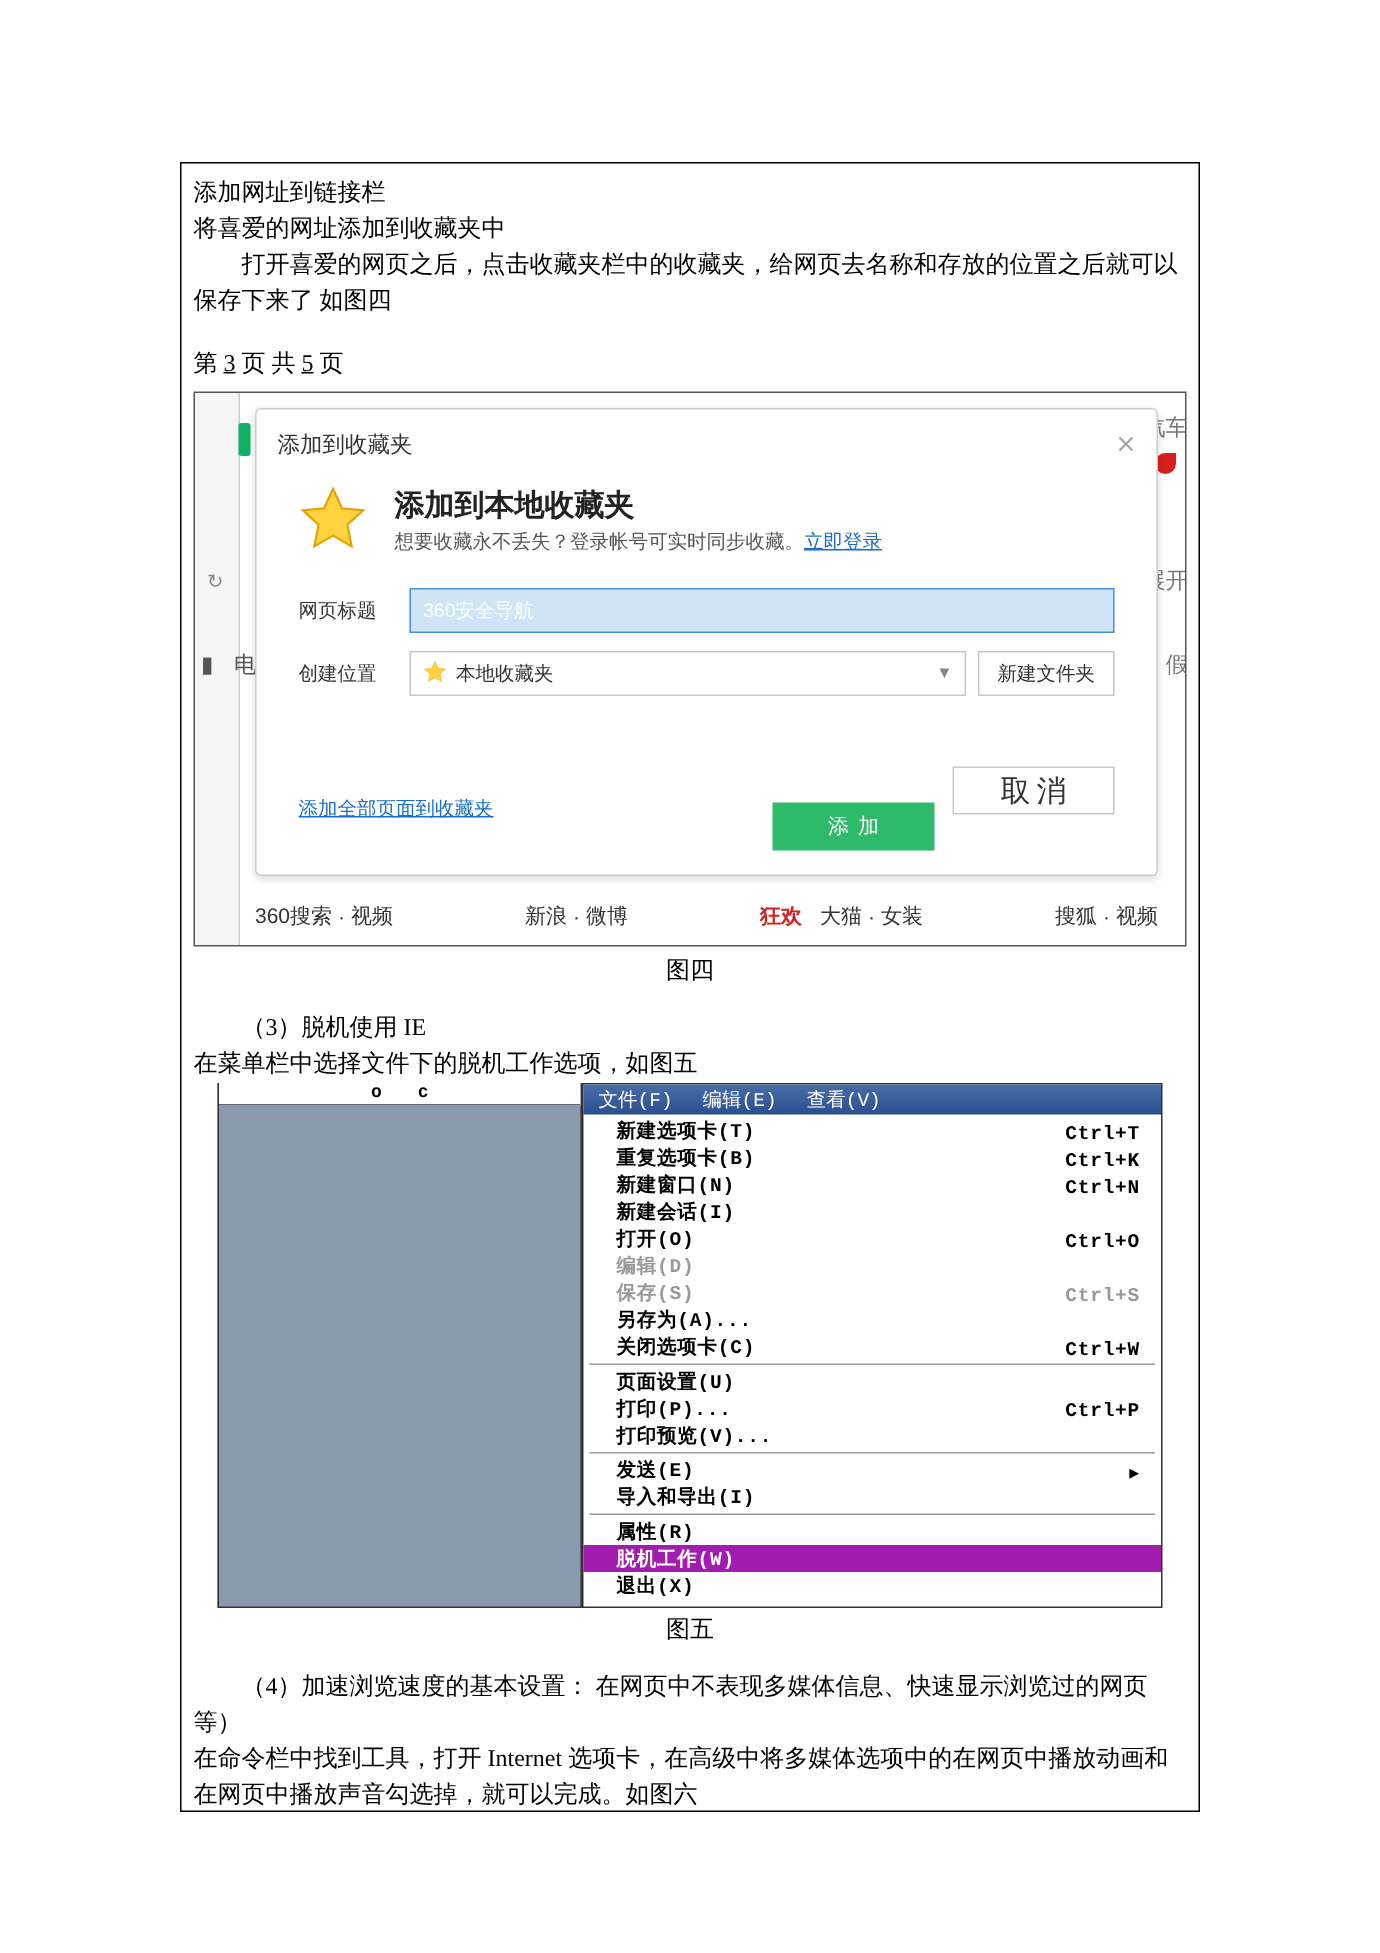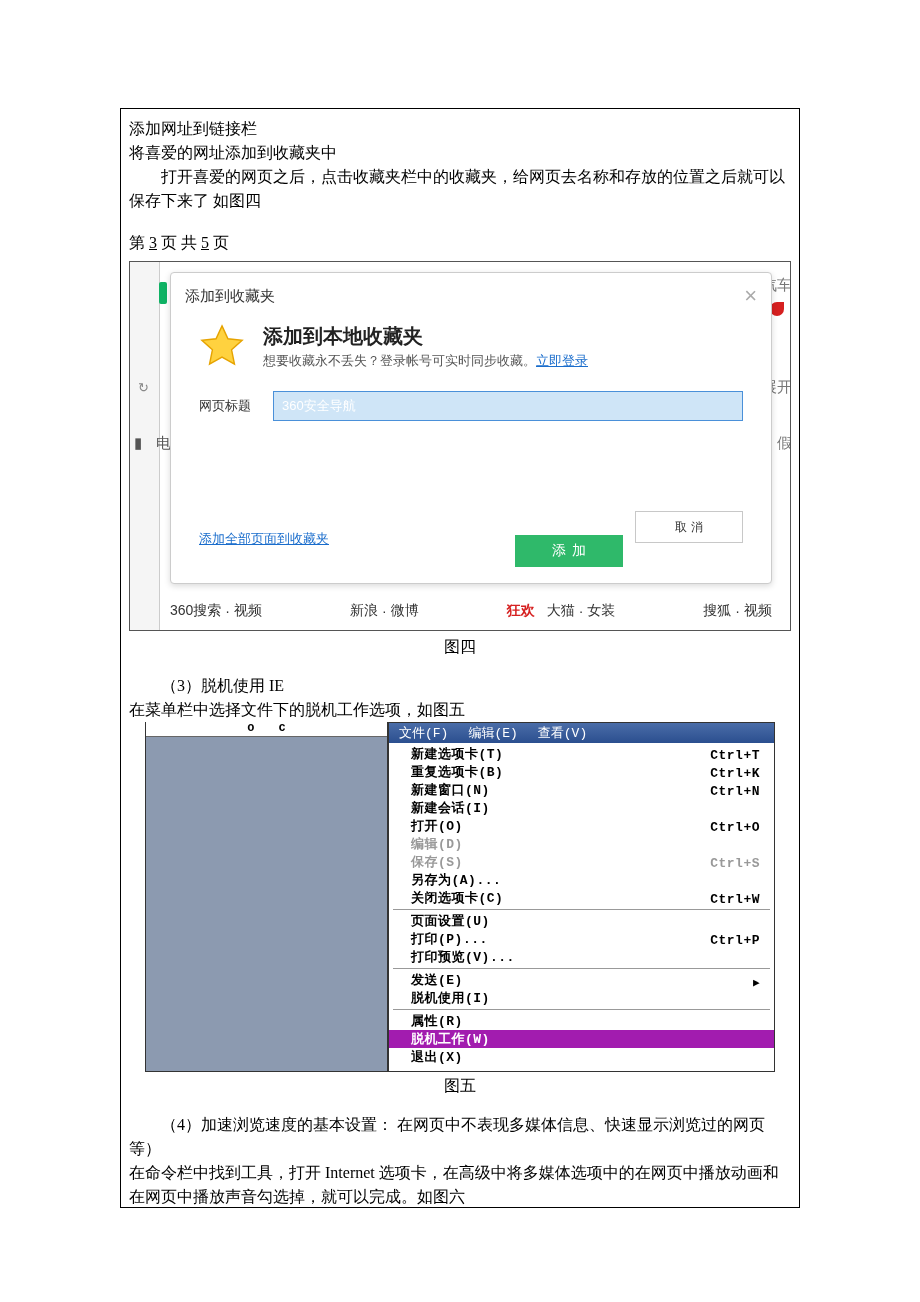--- a/index.html
+++ b/index.html
@@ -43,21 +43,21 @@
     .select-wrap { flex: 1; display: flex; gap: 8px; align-items: center; }
     .select-box { flex: 1; height: 30px; border: 1px solid #c8c8c8; display: flex; align-items: center; padding: 0 8px; gap: 6px; font-size: 13px; color: #333; position: relative; }
     .select-box .mini-star svg { width: 16px; height: 16px; }
     .select-box .chev { position: absolute; right: 8px; color: #888; font-size: 11px; }
     .new-folder-btn { height: 30px; border: 1px solid #c8c8c8; background: #fff; padding: 0 12px; font-size: 13px; color: #333; cursor: pointer; }
     
     .dialog-footer { position: absolute; left: 28px; right: 28px; bottom: 16px; display: flex; align-items: center; justify-content: space-between; }
     .add-all-link { font-size: 13px; color: #1a6dcc; text-decoration: underline; cursor: pointer; }
     .footer-buttons { display: flex; gap: 12px; }
     .btn-add { background: #2fb96a; color: #fff; border: none; height: 32px; width: 108px; font-size: 14px; letter-spacing: 6px; text-indent: 6px; cursor: pointer; font-family: "Microsoft YaHei", sans-serif; margin-top: 24px; }
-    .btn-cancel { background: #fff; color: #333; border: 1px solid #c8c8c8; height: 32px; width: 108px; font-size: 12px; letter-spacing: 4px; text-indent: 4px; cursor: pointer; font-family: "Microsoft YaHei", sans-serif; }
+    .btn-cancel { background: #fff; color: #333; border: 1px solid #c8c8c8; height: 32px; width: 108px; font-size: 20px; letter-spacing: 4px; text-indent: 4px; cursor: pointer; font-family: "Microsoft YaHei", sans-serif; }
     
     .fig4-bottom-links { position: absolute; left: 40px; right: 18px; bottom: 10px; display: flex; justify-content: space-between; font-size: 14px; color: #333; font-family: "Microsoft YaHei", sans-serif; }
     .bl-item { display: flex; gap: 4px; align-items: center; }
     .bl-dot { color: #333; }
     .bl-red { color: #d62020; font-weight: bold; }
     
     .fig-caption { text-align: center; font-size: 16px; margin-top: 6px; margin-bottom: 16px; }
     
     
     .fig5-wrap { position: relative; height: 350px; margin: 0 auto; width: 630px; display: flex; }
@@ -112,20 +112,35 @@
           <div class="promo-text">
             <div class="promo-title">添加到本地收藏夹</div>
             <div class="promo-desc">
               <span>想要收藏永不丢失？登录帐号可实时同步收藏。</span><span class="promo-link">立即登录</span>
             </div>
           </div>
         </div>
         <div class="form-row">
           <span class="form-label">网页标题</span>
           <input class="text-input focused" style="color: rgb(255, 255, 255);" value="360安全导航">
+        </div>
+        <div class="form-row">
+          <span class="form-label">创建位置</span>
+          <div class="select-wrap">
+            <div class="select-box">
+              <span class="mini-star">
+                <svg viewBox="0 0 48 48">
+                    <path d="M24 3l6.2 13.5L45 18l-11 10 3 15-13-7.5L11 43l3-15L3 18l14.8-1.5z" fill="#ffd23f" stroke="#e6a300" stroke-width="1"></path>
+                  </svg>
+              </span>
+              <span>本地收藏夹</span>
+              <span class="chev">▼</span>
+            </div>
+            <button class="new-folder-btn">新建文件夹</button>
+          </div>
         </div>
       </div>
       <div class="dialog-footer">
         <span class="add-all-link">添加全部页面到收藏夹</span>
         <div class="footer-buttons">
           <button class="btn-add">添加</button>
           <button class="btn-cancel">取消</button>
         </div>
       </div>
     </div>
@@ -216,21 +231,21 @@
           <div class="menu-row">
             <span>打印预览(V)...</span>
             <span></span>
           </div>
           <div class="menu-sep"></div>
           <div class="menu-row">
             <span>发送(E)</span>
             <span class="menu-arrow">▶</span>
           </div>
           <div class="menu-row">
-            <span>脱机使用(I)</span>
+            <span>导入和导出(I)</span>
             <span></span>
           </div>
           <div class="menu-sep"></div>
           <div class="menu-row">
             <span>属性(R)</span>
             <span></span>
           </div>
           <div class="menu-row highlighted">
             <span>脱机工作(W)</span>
             <span></span>

